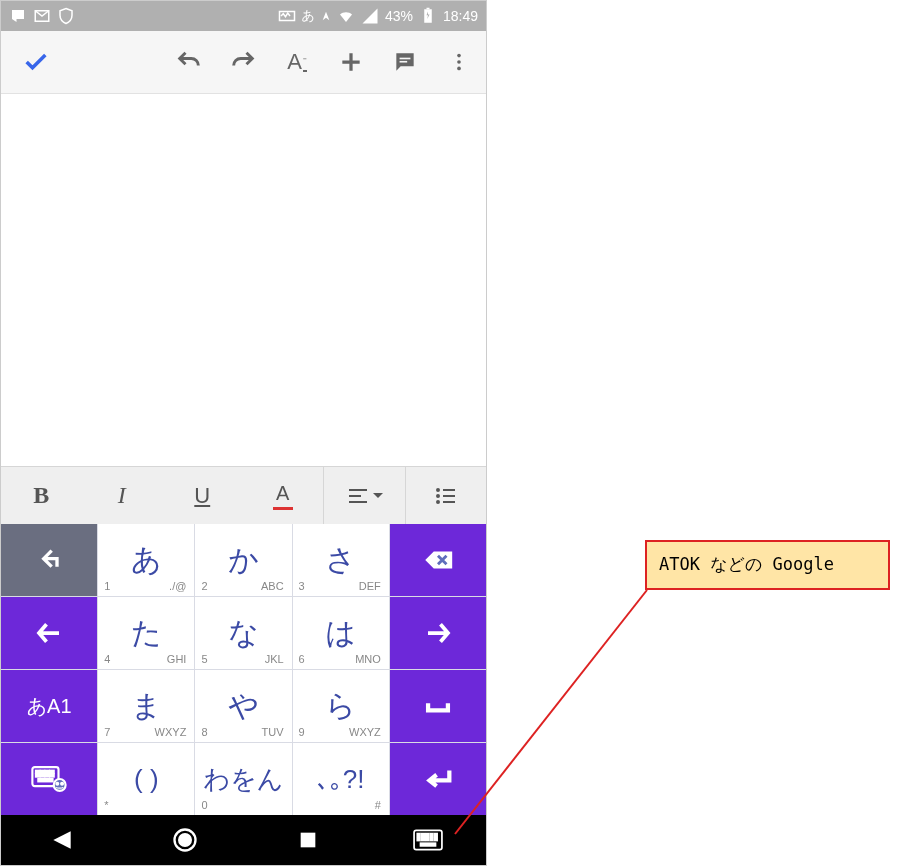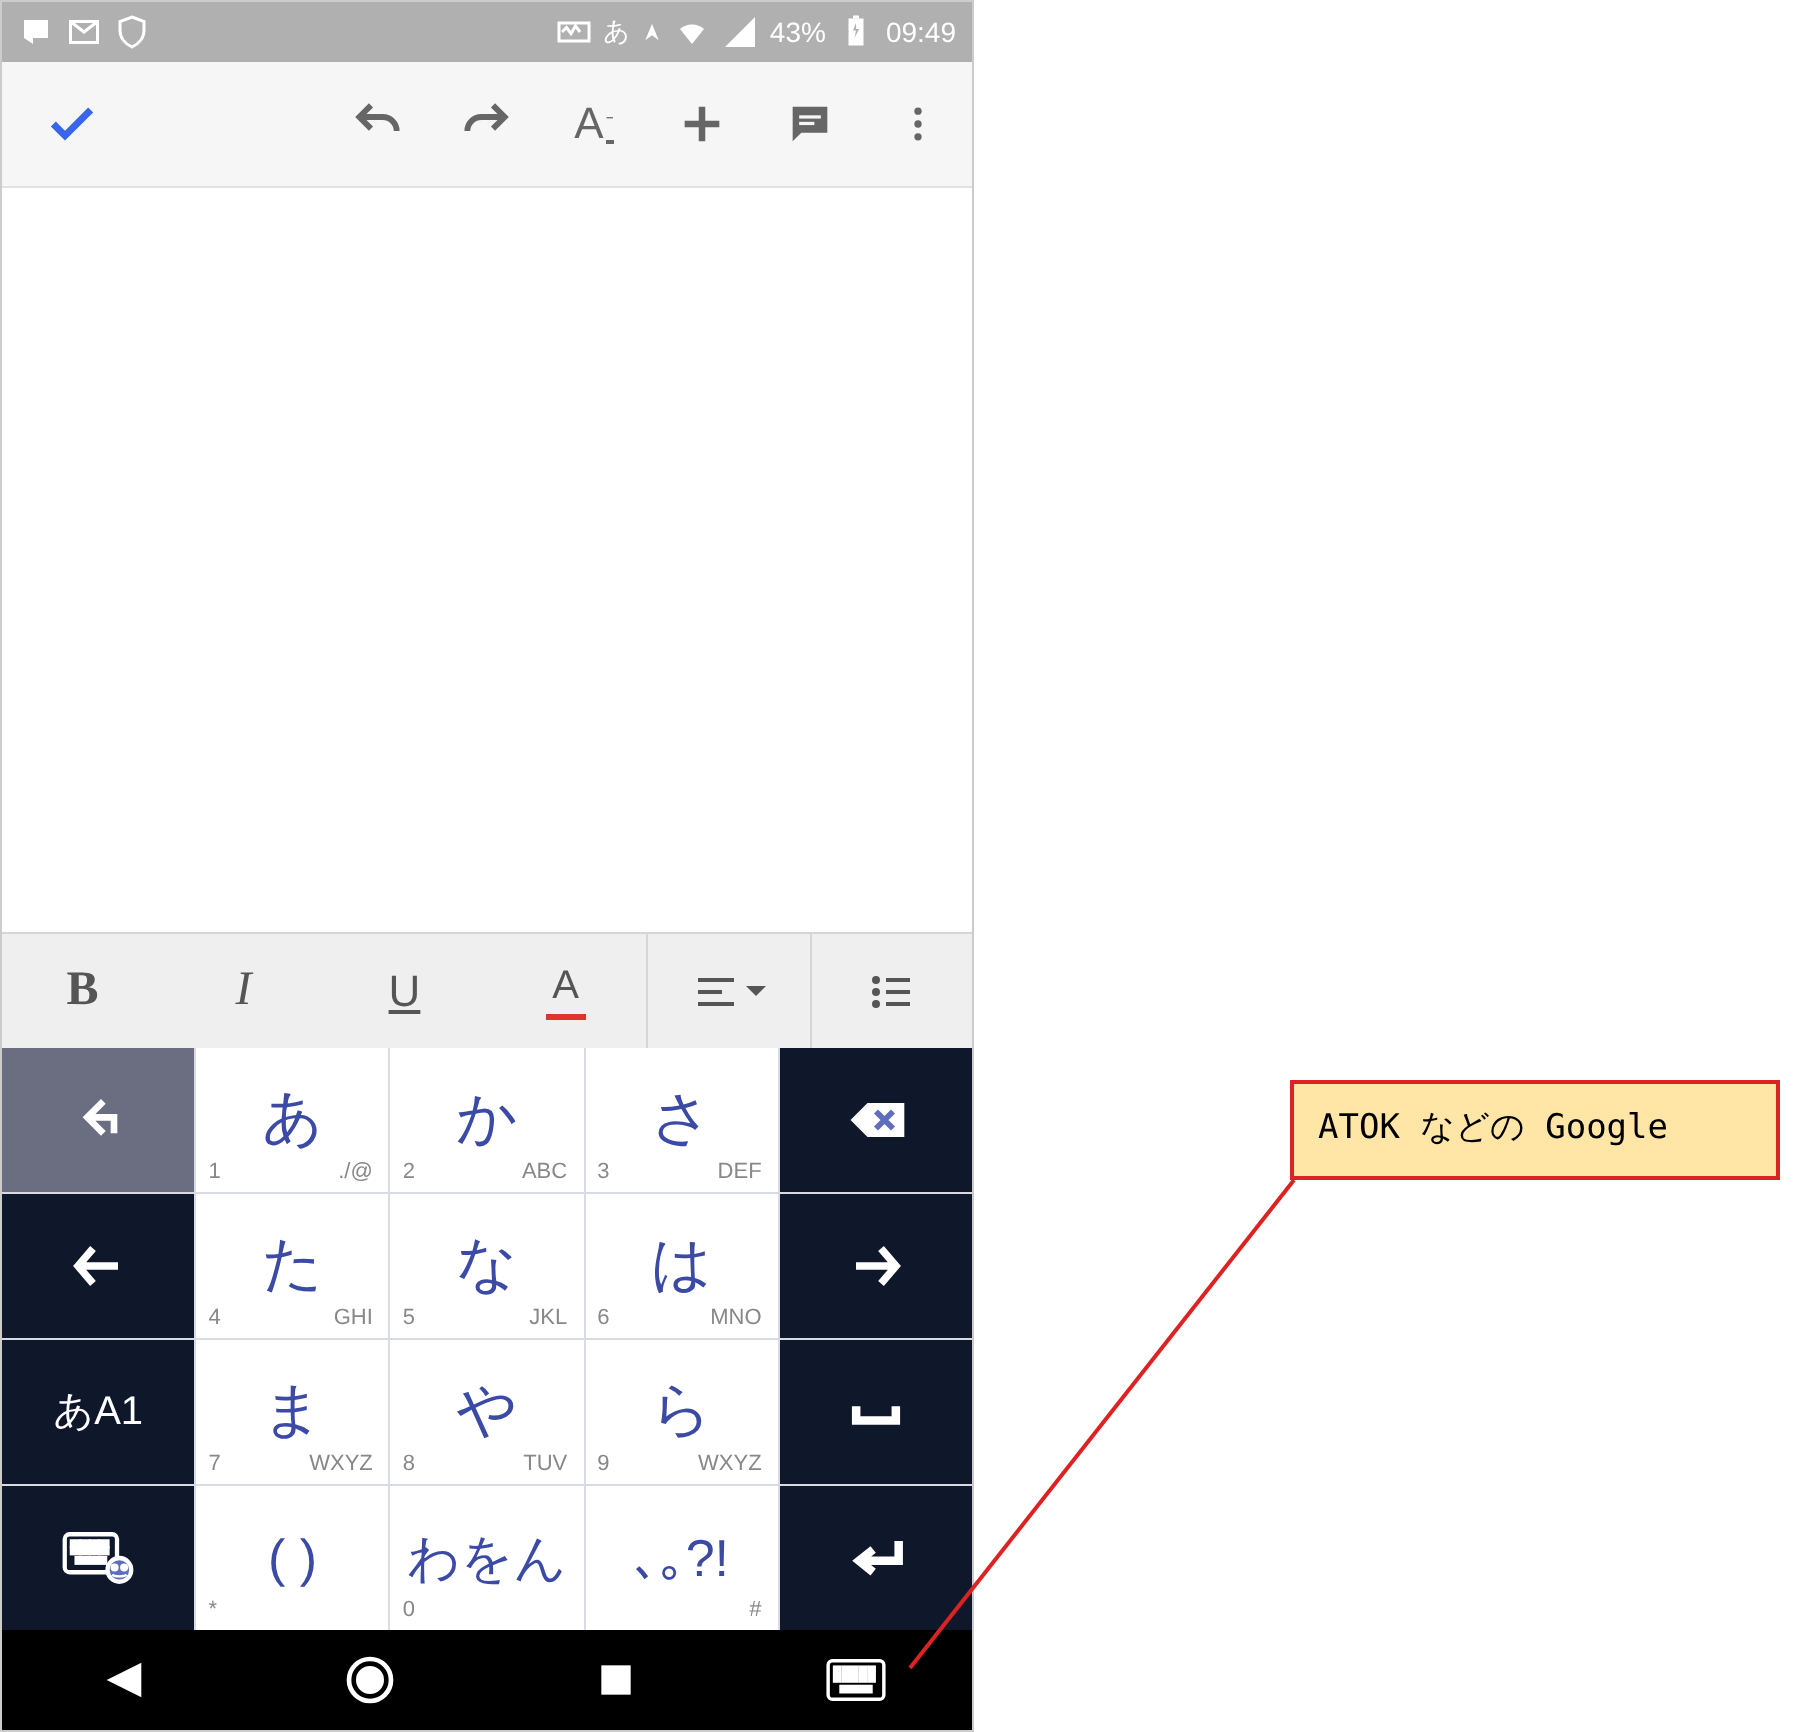--- a/index.html
+++ b/index.html
@@ -24,21 +24,21 @@
   .fmt-btn { flex: 1; display: flex; align-items: center; justify-content: center; color: #555; font-size: 20px; }
   .fmt-sep { width: 1px; background: #d6d6d6; }
   .fmt-btn.bold { font-weight: 900; font-family: Georgia, serif; font-size: 24px;}
   .fmt-btn.italic { font-style: italic; font-family: Georgia, serif; font-size: 24px; }
   .fmt-btn.under { text-decoration: underline; font-size: 22px;}
   .fmt-btn.color { display:flex; flex-direction:column; align-items:center; justify-content:center; gap:2px;}
   .fmt-btn.color .bar { width:20px; height:3px; background:#d33; }
 
   .keyboard { background: #d9dbe4; display: grid; grid-template-columns: 1fr 1fr 1fr 1fr 1fr; grid-template-rows: repeat(4, 72px); gap: 1px; }
   .kb { background: #fff; position: relative; display: flex; align-items: center; justify-content: center; color: #3b4aa5; font-size: 30px; }
-  .kb.side { background: #0f172a; color: #fff; }
+  .kb.side { background: #6d28d9; color: #fff; }
   .kb.side.dark { background: #6a6e80; }
   .kb .num { position: absolute; left: 6px; bottom: 4px; font-size: 11px; color: #888; }
   .kb .alt { position: absolute; right: 8px; bottom: 4px; font-size: 11px; color: #888; }
   .kb .main { line-height:1; }
   .kb .main.small { font-size: 20px; }
   .kb .main.med { font-size: 26px; }
 
   .navbar { height: 50px; background: #000; display: flex; align-items: center; justify-content: space-around; color:#fff; }
   .navbar .nav-btn { width: 40px; height: 40px; display: flex; align-items: center; justify-content: center; }
   .navbar .ime-btn { width:34px; height:26px; display:flex; align-items:center; justify-content:center; }
@@ -95,21 +95,21 @@
             </svg>
         </span>
         <span>43%</span>
         <span class="ico">
           <svg viewBox="0 0 24 24" fill="#fff">
               <rect x="7" y="3" width="10" height="18"></rect>
               <rect x="10" y="1" width="4" height="2"></rect>
               <path d="M12 6l-2 5h2l-1 5 3-6h-2z" fill="#b0b0b0"></path>
             </svg>
         </span>
-        <span>09:49</span>
+        <span>18:49</span>
       </div>
     </div>
 
     <div class="app-toolbar">
       <div class="tb-btn check">
         <svg viewBox="0 0 24 24" width="28" height="28" fill="none" stroke="#3866ea" stroke-width="3">
             <path d="M4 12l5 5L20 6"></path>
           </svg>
       </div>
       <div class="spacer"></div>

